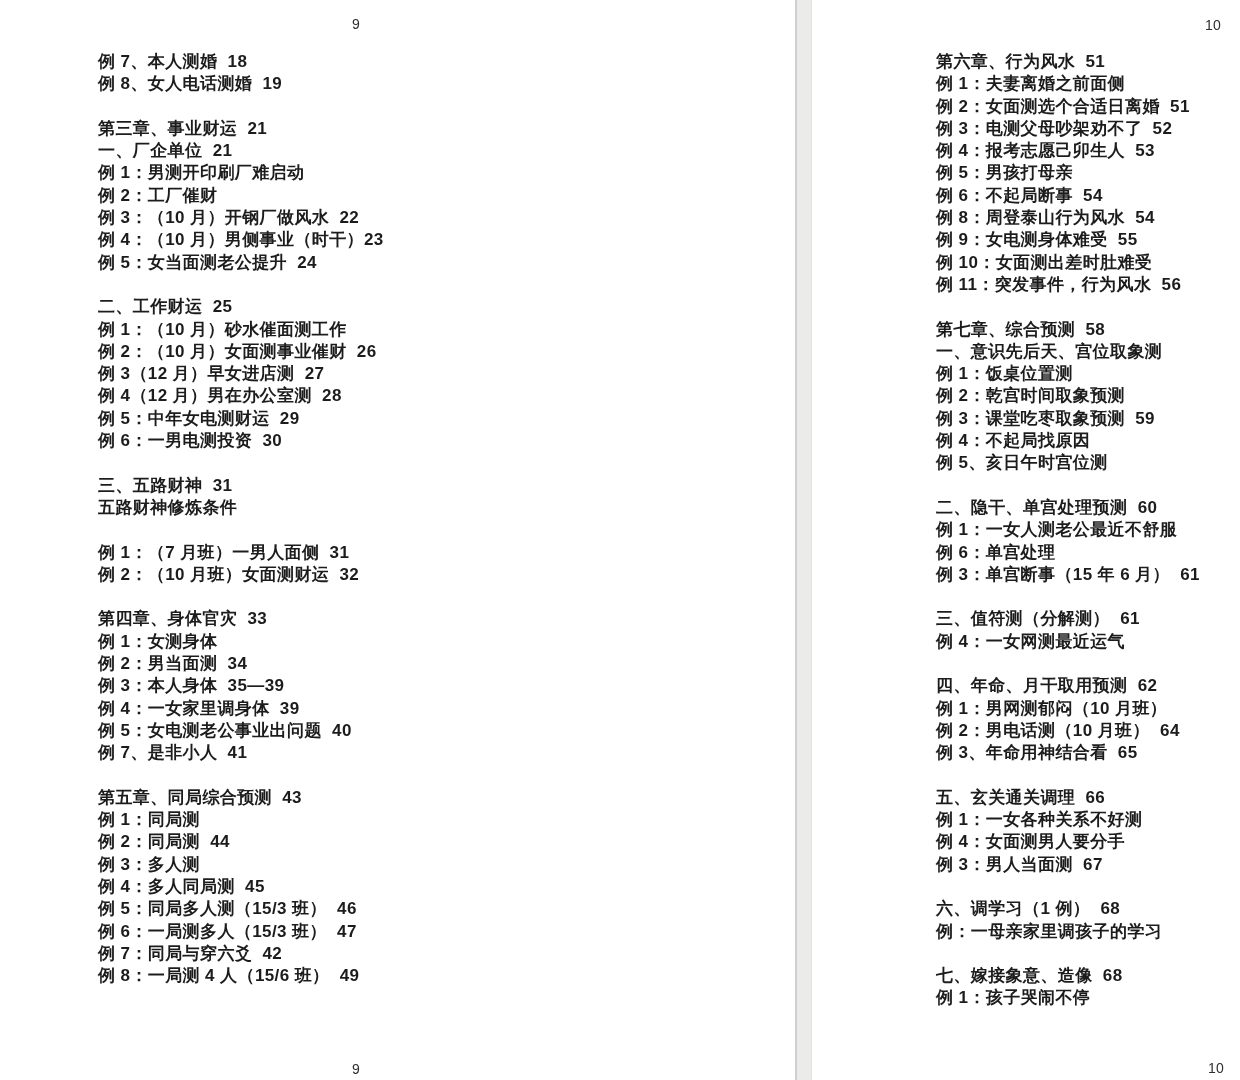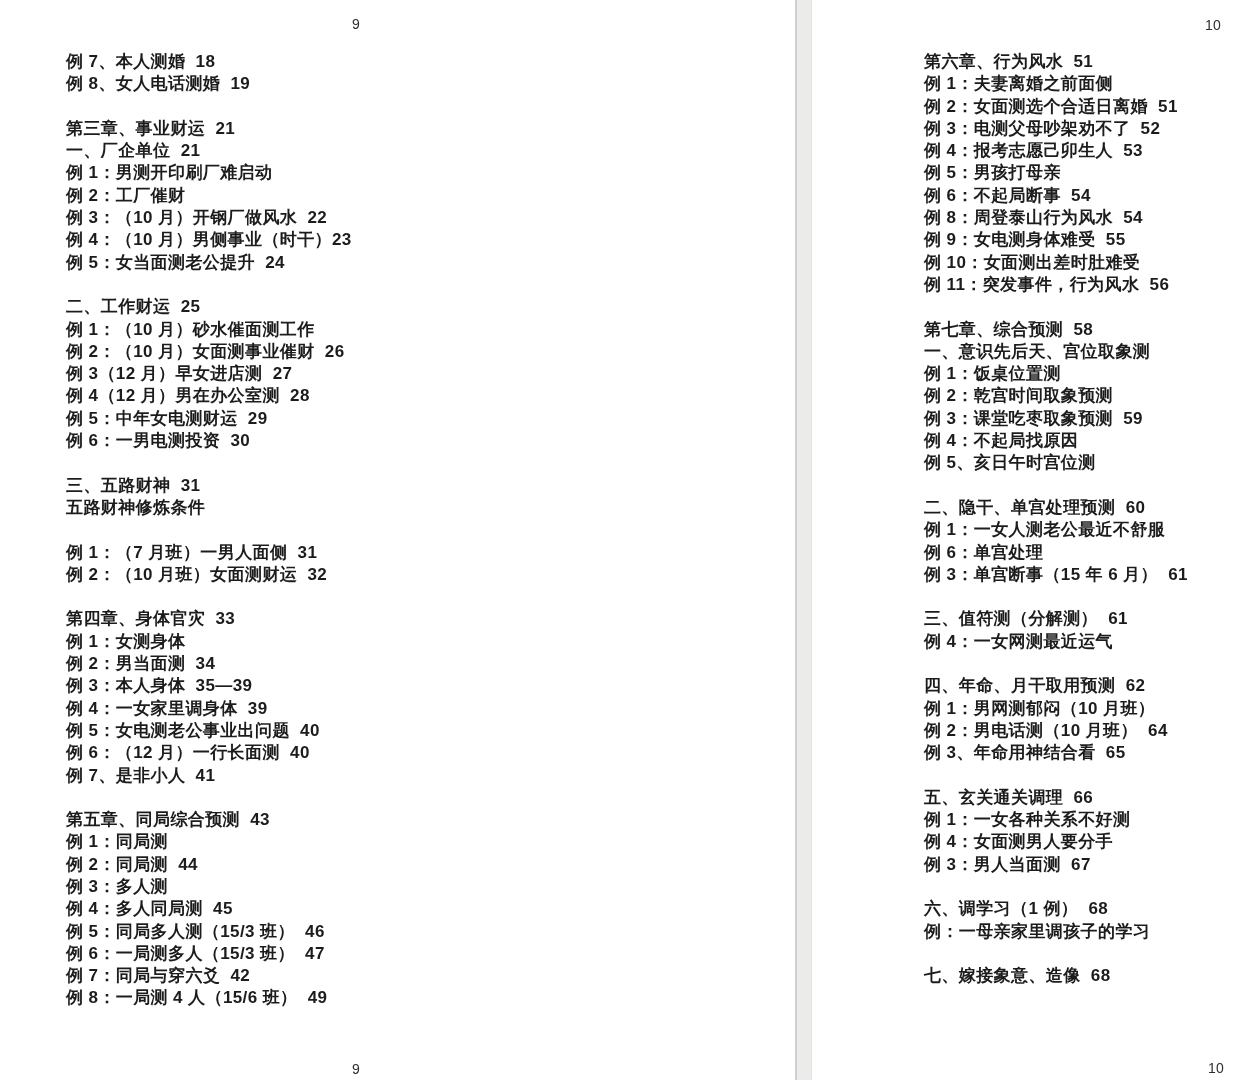--- a/index.html
+++ b/index.html
@@ -15,23 +15,23 @@
   }
   .page-left{left:0;width:795px;}
   .page-right{left:812px;width:340px;}
   .gutter{
     position:absolute;left:795px;top:0;width:17px;height:1080px;
     background:#ebebe9;
     border-left:2px solid #cfcfcd;
     border-right:1px solid #e3e3e1;
     box-sizing:border-box;
   }
-  .toc-column{position:absolute;}
+  .toc-column{position:absolute;margin-left:32px;}
   .col-left{left:66px;top:51px;}
-  .col-right{left:112px;top:51px;}
+  .col-right{left:92px;top:51px;}
   .toc-line{
     height:22.3px;line-height:22.3px;
     font-size:17px;font-weight:700;
     color:#1c1c1c;
     white-space:pre;
     letter-spacing:0.4px;
   }
   .pagenum{
     position:absolute;
     font-size:14px;font-weight:400;color:#2e2e2e;
@@ -72,21 +72,20 @@
       <div class="toc-line blank"></div>
       <div class="toc-line">例 1：（7 月班）一男人面侧  31</div>
       <div class="toc-line">例 2：（10 月班）女面测财运  32</div>
       <div class="toc-line blank"></div>
       <div class="toc-line">第四章、身体官灾  33</div>
       <div class="toc-line">例 1：女测身体</div>
       <div class="toc-line">例 2：男当面测  34</div>
       <div class="toc-line">例 3：本人身体  35—39</div>
       <div class="toc-line">例 4：一女家里调身体  39</div>
       <div class="toc-line">例 5：女电测老公事业出问题  40</div>
-      <div class="toc-line">例 6：（12 月）一行长面测  40</div>
       <div class="toc-line">例 7、是非小人  41</div>
       <div class="toc-line blank"></div>
       <div class="toc-line">第五章、同局综合预测  43</div>
       <div class="toc-line">例 1：同局测</div>
       <div class="toc-line">例 2：同局测  44</div>
       <div class="toc-line">例 3：多人测</div>
       <div class="toc-line">例 4：多人同局测  45</div>
       <div class="toc-line">例 5：同局多人测（15/3 班）  46</div>
       <div class="toc-line">例 6：一局测多人（15/3 班）  47</div>
       <div class="toc-line">例 7：同局与穿六爻  42</div>
@@ -135,15 +134,16 @@
       <div class="toc-line blank"></div>
       <div class="toc-line">五、玄关通关调理  66</div>
       <div class="toc-line">例 1：一女各种关系不好测</div>
       <div class="toc-line">例 4：女面测男人要分手</div>
       <div class="toc-line">例 3：男人当面测  67</div>
       <div class="toc-line blank"></div>
       <div class="toc-line">六、调学习（1 例）  68</div>
       <div class="toc-line">例：一母亲家里调孩子的学习</div>
       <div class="toc-line blank"></div>
       <div class="toc-line">七、嫁接象意、造像  68</div>
+      <div class="toc-line">例 1：孩子哭闹不停</div>
     </div>
   <div class="pagenum pn-10-bottom">10</div>
 </div>
 
 </body></html>

